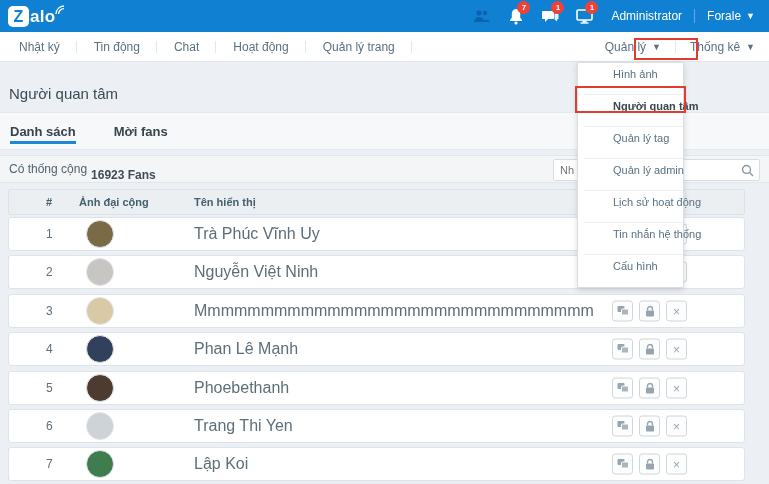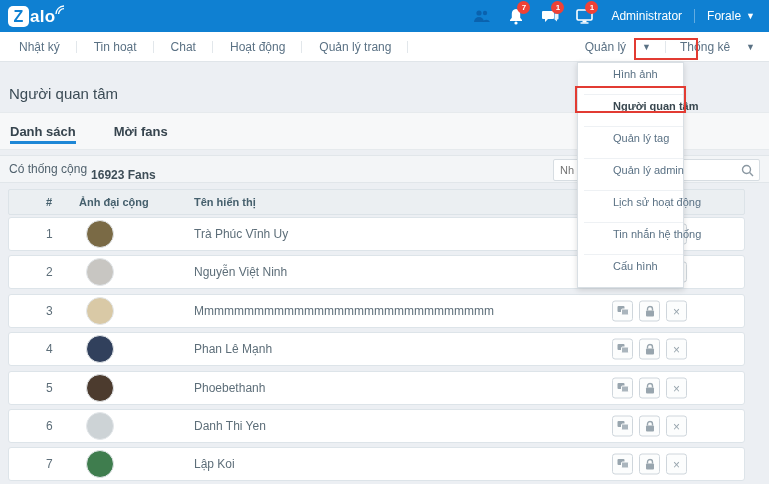--- a/index.html
+++ b/index.html
@@ -34,21 +34,21 @@
   
   .nav { position:absolute; top:32px; left:0; right:0; height:30px; background:#fff;
     border-bottom:1px solid #e0e5e9; display:flex; align-items:center;
     font-size:12px; color:#5a7184; z-index:9; }
   .nav-left { display:flex; align-items:center; height:100%; margin-left:2px; }
   .nav-item { padding:0 17px; position:relative; height:100%; display:flex;
     align-items:center; cursor:pointer; white-space:nowrap; }
   .nav-item::after { content:''; position:absolute; right:0; top:9px; width:1px;
     height:12px; background:#e2e7eb; }
   .nav-right { margin-left:auto; display:flex; align-items:center; height:100%; }
-  .nav-drop { padding:0 14px; display:flex; align-items:center; gap:16px; height:100%;
+  .nav-drop { padding:0 14px; display:flex; align-items:center; gap:6px; height:100%;
     cursor:pointer; white-space:nowrap; position:relative; }
   .nav-drop .caret { font-size:9px; color:#5a7184; }
   .nav-sep { width:1px; height:12px; background:#e2e7eb; }
 
   
   .page-title { position:absolute; top:85px; left:9px; font-size:15px; color:#3b4b55; }
   .tabbar { position:absolute; top:112px; left:0; right:0; height:38px;
     background:#f7f8f9; border-top:1px solid #e6eaed; border-bottom:1px solid #e6eaed;
     display:flex; align-items:stretch; padding-left:10px; }
   .tab { font-size:13px; font-weight:bold; color:#36444e; margin-right:38px;
@@ -76,21 +76,21 @@
   .th-avatar { left:70px; }
   .th-name { left:185px; }
 
   .fan-row { position:absolute; left:8px; right:24px; height:34px; background:#fff;
     border:1px solid #dde4e9; border-radius:3px; }
   .cell-index { position:absolute; left:37px; top:50%; transform:translateY(-50%);
     font-size:12px; color:#5d6e79; }
   .avatar { position:absolute; left:77px; top:2px; width:28px; height:28px;
     border-radius:50%; border:1px solid #e3e7ea; }
   .cell-name { position:absolute; left:185px; top:50%; transform:translateY(-50%);
-    font-size:12px; color:#5d6e79; white-space:nowrap; }
+    font-size:16px; color:#5d6e79; white-space:nowrap; }
   .actions { position:absolute; left:603px; top:50%; transform:translateY(-50%);
     display:flex; gap:6px; }
   .act-btn { width:21px; height:21px; border:1px solid #cfd6dc; border-radius:3px;
     background:#fcfdfd; color:#98a5ae; display:flex; align-items:center;
     justify-content:center; font-size:12px; cursor:pointer; }
 
   
   .dropdown { position:absolute; left:577px; top:62px; width:107px; background:#fff;
     border:1px solid #d9dfe4; box-shadow:0 2px 6px rgba(0,0,0,.14); z-index:20; }
   .dd-item { height:32px; line-height:23px; padding-left:29px; font-size:11px;
@@ -156,21 +156,21 @@
 </div>
 
 <div class="nav">
   <div class="nav-left">
 
   <div class="nav-item">
         <span class="nav-label">Nhật ký</span>
       </div>
 
   <div class="nav-item">
-        <span class="nav-label">Tin hoạt</span>
+        <span class="nav-label">Tin động</span>
       </div>
 
   <div class="nav-item">
         <span class="nav-label">Chat</span>
       </div>
 
   <div class="nav-item">
         <span class="nav-label">Hoạt động</span>
       </div>
 
@@ -328,21 +328,21 @@
       </div>
       <div class="act-btn">
         <span>×</span>
       </div>
     </div>
   </div>
 
   <div class="fan-row" style="top: 409px;">
     <span class="cell-index">6</span>
     <div class="avatar" style="background: rgb(205, 211, 214);"></div>
-    <span class="cell-name">Danh Thi Yen</span>
+    <span class="cell-name">Trang Thi Yen</span>
     <div class="actions">
       <div class="act-btn">
         <svg width="12" height="11" viewBox="0 0 12 11">
           <rect x="0.5" y="0.5" width="7" height="6" rx="1" fill="#98a5ae"></rect>
           <rect x="4.5" y="3.5" width="7" height="6" rx="1" fill="#aab5bd" stroke="#fcfdfd" stroke-width="1"></rect>
         </svg>
       </div>
       <div class="act-btn">
         <svg width="10" height="12" viewBox="0 0 10 12">
           <path d="M2.5 5 V3.5 a2.5 2.5 0 0 1 5 0 V5" fill="none" stroke="#98a5ae" stroke-width="1.4"></path>

